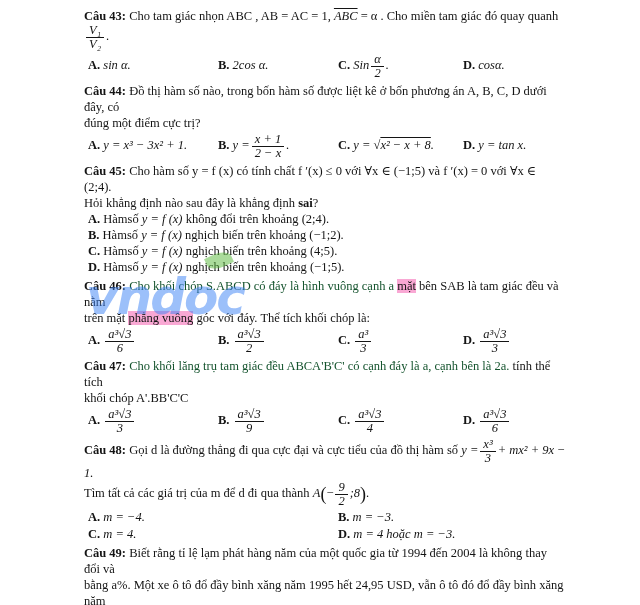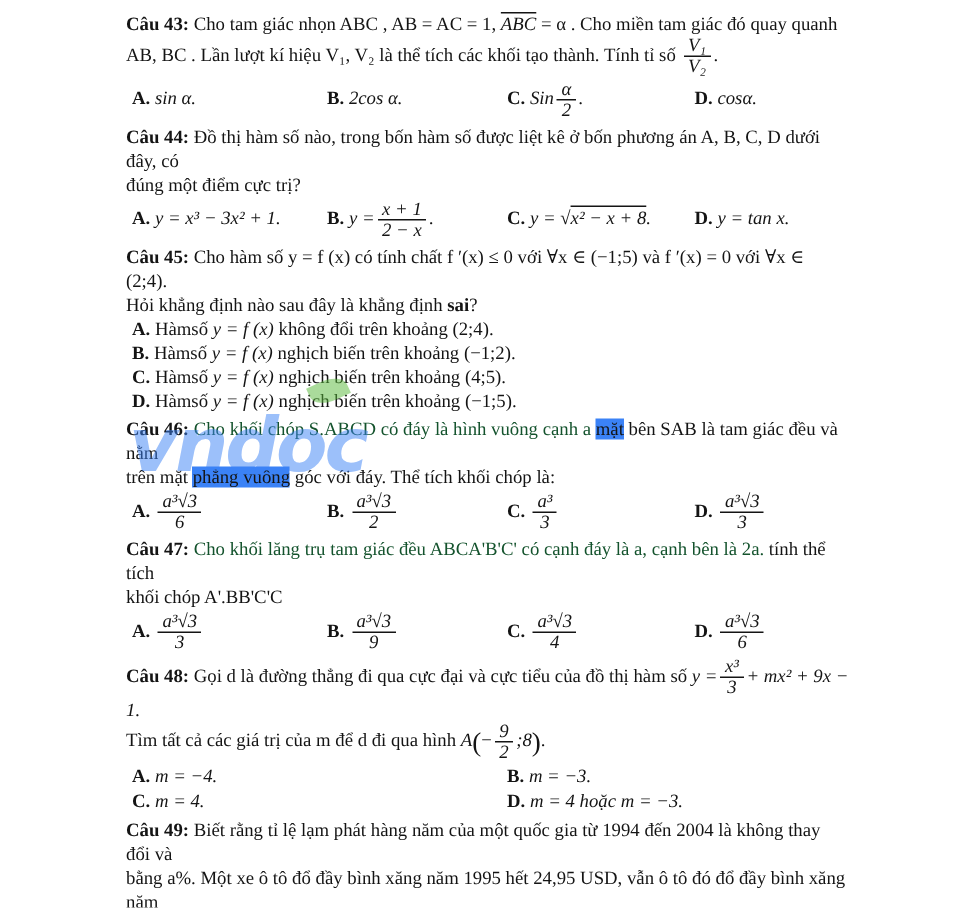--- a/index.html
+++ b/index.html
@@ -12,21 +12,21 @@
   }
   .page { position: relative; z-index: 1; padding: 8px 74px 0 84px; }
   .q { margin-bottom: 3px; }
   .qline { line-height: 16px; }
   .qlabel { font-weight: bold; }
   .okey { font-weight: bold; }
   .math { font-style: italic; }
   .hat { font-style: italic; text-decoration: overline; }
   .rad { text-decoration: overline; font-style: italic; }
   .orange { color: #14532d; }
-  .hl { background: #3b82f6; }
+  .hl { background: #f9a8d4; }
   .frac { display: inline-block; vertical-align: middle; text-align: center; margin: 0 2px; font-style: italic; }
   .frac .fnum { display: block; line-height: 13px; padding: 0 3px; border-bottom: 1px solid #141414; text-align: right; }
   .frac .fden { display: block; line-height: 13px; padding: 0 3px; }
   .opts { display: flex; align-items: baseline; padding-left: 4px; margin: 2px 0 2px 0; }
   .c1 { width: 130px; font-family: Liberation Serif, serif; } .c2 { width: 120px; } .c3 { width: 125px; } .c4 { flex: 1; }
   .w1 { width: 250px; } .w2 { flex: 1; }
   .optline { line-height: 16px; padding-left: 4px; }
   .bigp { font-size: 18px; vertical-align: -3px; }
   .wm { position: absolute; left: 86px; top: 262px; z-index: 2; opacity: 0.5; pointer-events: none; }
   .wm-text {
@@ -43,21 +43,20 @@
 <body>
 
 <div class="page">
 
   <div class="q">
     <div class="qline">
       <b class="qlabel">Câu 43:</b>
       <span>Cho tam giác nhọn ABC , AB = AC = 1, </span><span class="hat">ABC</span><span> = α . Cho miền tam giác đó quay quanh</span>
     </div>
     <div class="qline">
-      <span>AB, BC . Lần lượt kí hiệu V₁, V₂ là thể tích các khối tạo thành. Tính tỉ số</span>
       <span class="frac"><span class="fnum">V₁</span><span class="fden">V₂</span></span><span>.</span>
     </div>
     <div class="opts">
       <span class="c1"><b class="okey">A.</b> <span class="math">sin α.</span></span>
       <span class="c2"><b class="okey">B.</b> <span class="math">2cos α.</span></span>
       <span class="c3"><b class="okey">C.</b> <span class="math">Sin</span><span class="frac"><span class="fnum">α</span><span class="fden">2</span></span><span class="math">.</span></span>
       <span class="c4"><b class="okey">D.</b> <span class="math">cosα.</span></span>
     </div>
   </div>
 
@@ -122,21 +121,21 @@
       <span class="c4"><b class="okey">D.</b> <span class="frac"><span class="fnum">a³√3</span><span class="fden">6</span></span></span>
     </div>
   </div>
 
   <div class="q">
     <div class="qline">
       <b class="qlabel">Câu 48:</b>
       <span>Gọi d là đường thẳng đi qua cực đại và cực tiểu của đồ thị hàm số </span><span class="math">y =</span><span class="frac"><span class="fnum">x³</span><span class="fden">3</span></span><span class="math">+ mx² + 9x − 1.</span>
     </div>
     <div class="qline">
-      <span>Tìm tất cả các giá trị của m để d đi qua hình </span><span class="math">A</span><span class="bigp">(</span><span>−</span><span class="frac"><span class="fnum">9</span><span class="fden">2</span></span><span class="math">;8</span><span class="bigp">)</span><span>.</span>
+      <span>Tìm tất cả các giá trị của m để d đi qua thành </span><span class="math">A</span><span class="bigp">(</span><span>−</span><span class="frac"><span class="fnum">9</span><span class="fden">2</span></span><span class="math">;8</span><span class="bigp">)</span><span>.</span>
     </div>
     <div class="opts">
       <span class="w1"><b class="okey">A.</b> <span class="math">m = −4.</span></span>
       <span class="w2"><b class="okey">B.</b> <span class="math">m = −3.</span></span>
     </div>
     <div class="opts">
       <span class="w1"><b class="okey">C.</b> <span class="math">m = 4.</span></span>
       <span class="w2"><b class="okey">D.</b> <span class="math">m = 4 hoặc m = −3.</span></span>
     </div>
   </div>

